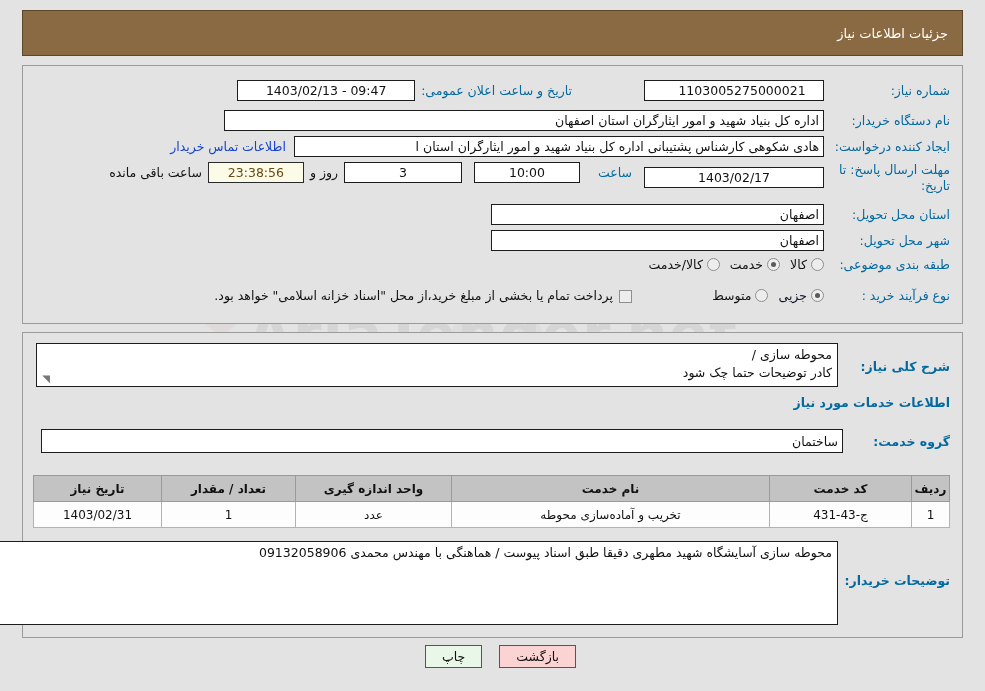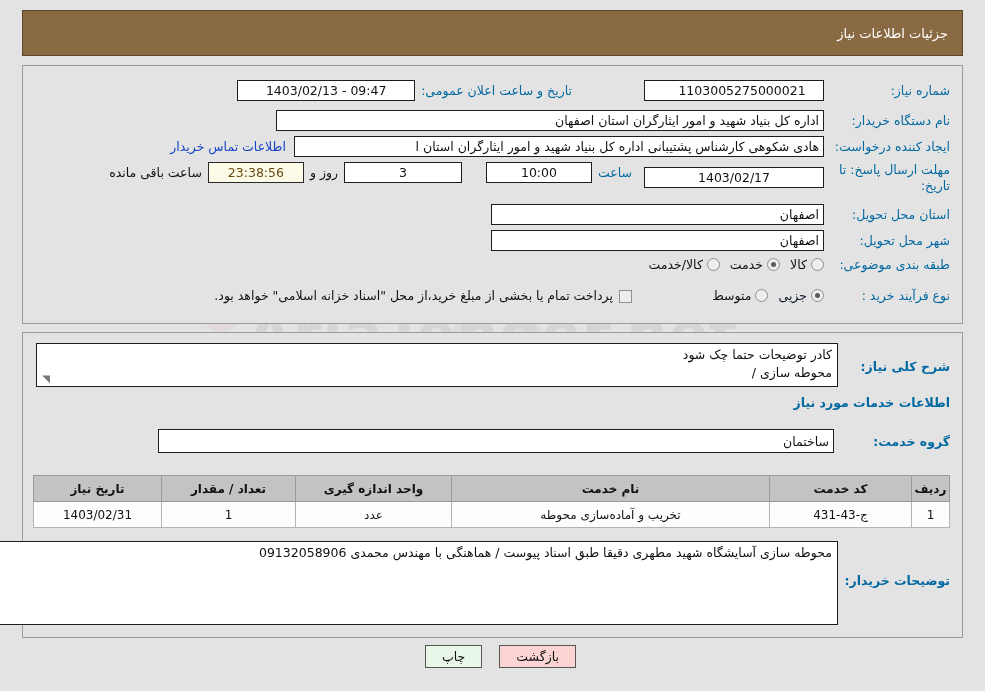--- a/index.html
+++ b/index.html
@@ -147,36 +147,36 @@
       <span class="lbl" style="width:120px;">شماره نیاز:</span>
       <span class="fld center" style="width:180px; margin-right:6px;padding-left:20px;">1103005275000021</span>
     </div>
     <div class="row" style="right:390px; top:14px;">
       <span class="lbl">تاریخ و ساعت اعلان عمومی:</span>
       <span class="fld center" style="width:178px; margin-right:6px;">09:47 - 1403/02/13</span>
     </div>
 
     <div class="row" style="right:12px; top:44px;">
       <span class="lbl" style="width:120px;">نام دستگاه خریدار:</span>
-      <span class="fld right" style="width:548px; margin-right:6px;">اداره کل بنیاد شهید و امور ایثارگران استان اصفهان</span>
+      <span class="fld right" style="width:600px; margin-right:6px;">اداره کل بنیاد شهید و امور ایثارگران استان اصفهان</span>
     </div>
 
     <div class="row" style="right:12px; top:70px;">
       <span class="lbl" style="width:120px;">ایجاد کننده درخواست:</span>
       <span class="fld right" style="width:530px; margin-right:6px;">هادی شکوهی کارشناس پشتیبانی اداره کل بنیاد شهید و امور ایثارگران استان ا</span>
       <a class="link" style="margin-right:8px;">اطلاعات تماس خریدار</a>
     </div>
 
     <div class="row" style="right:12px; top:96px;padding-left:28px;">
       <span class="lbl wrap" style="width:120px;">مهلت ارسال پاسخ: تا تاریخ:</span>
       <span class="fld center" style="width:180px; margin-right:6px;">1403/02/17</span>
     </div>
     <div class="row" style="right:330px; top:96px;">
       <span class="lbl">ساعت</span>
-      <span class="fld center" style="width:106px; margin-right:6px;">10:00</span>
+      <span class="fld center" style="width:106px; margin-right:18px;">10:00</span>
     </div>
     <div class="row" style="right:500px; top:96px;">
       <span class="fld center" style="width:118px;">3</span>
       <span class="note-text" style="margin:0 6px;">روز و</span>
       <span class="fld ivory center" style="width:96px;">23:38:56</span>
       <span class="note-text" style="margin-right:6px;">ساعت باقی مانده</span>
     </div>
 
     <div class="row" style="right:12px; top:138px;">
       <span class="lbl" style="width:120px;">استان محل تحویل:</span>
@@ -214,32 +214,32 @@
       <span class="note-text" style="margin-right:6px;">پرداخت تمام یا بخشی از مبلغ خرید،از محل "اسناد خزانه اسلامی" خواهد بود.</span>
     </div>
   </div>
 
   <div class="panel" id="panel-bottom">
 
     <div class="row" style="right:12px; top:12px; align-items:flex-start;">
       <span class="lbl bold" style="width:106px; padding-top:14px;">شرح کلی نیاز:</span>
     </div>
     <div class="ta" style="position:absolute; right:124px; top:10px; width:802px; height:44px;">
+      <div>محوطه سازی /</div>
       <div>کادر توضیحات حتما چک شود</div>
-      <div>محوطه سازی /</div>
       <span class="grip">◥</span>
     </div>
 
     <div class="row" style="right:12px; top:62px;">
       <span class="lbl bold">اطلاعات خدمات مورد نیاز</span>
     </div>
 
     <div class="row" style="right:12px; top:96px;">
       <span class="lbl bold" style="width:106px;">گروه خدمت:</span>
-      <span class="fld right" style="width:676px; margin-right:10px; height:24px;">ساختمان</span>
+      <span class="fld right" style="width:802px; margin-right:1px; height:24px;">ساختمان</span>
     </div>
 
     <table class="items" style="right:12px; top:142px; width:916px;">
       <colgroup>
         <col style="width:38px">
           <col style="width:142px">
           <col style="width:318px">
         <col style="width:156px">
           <col style="width:134px">
           <col style="width:128px">

